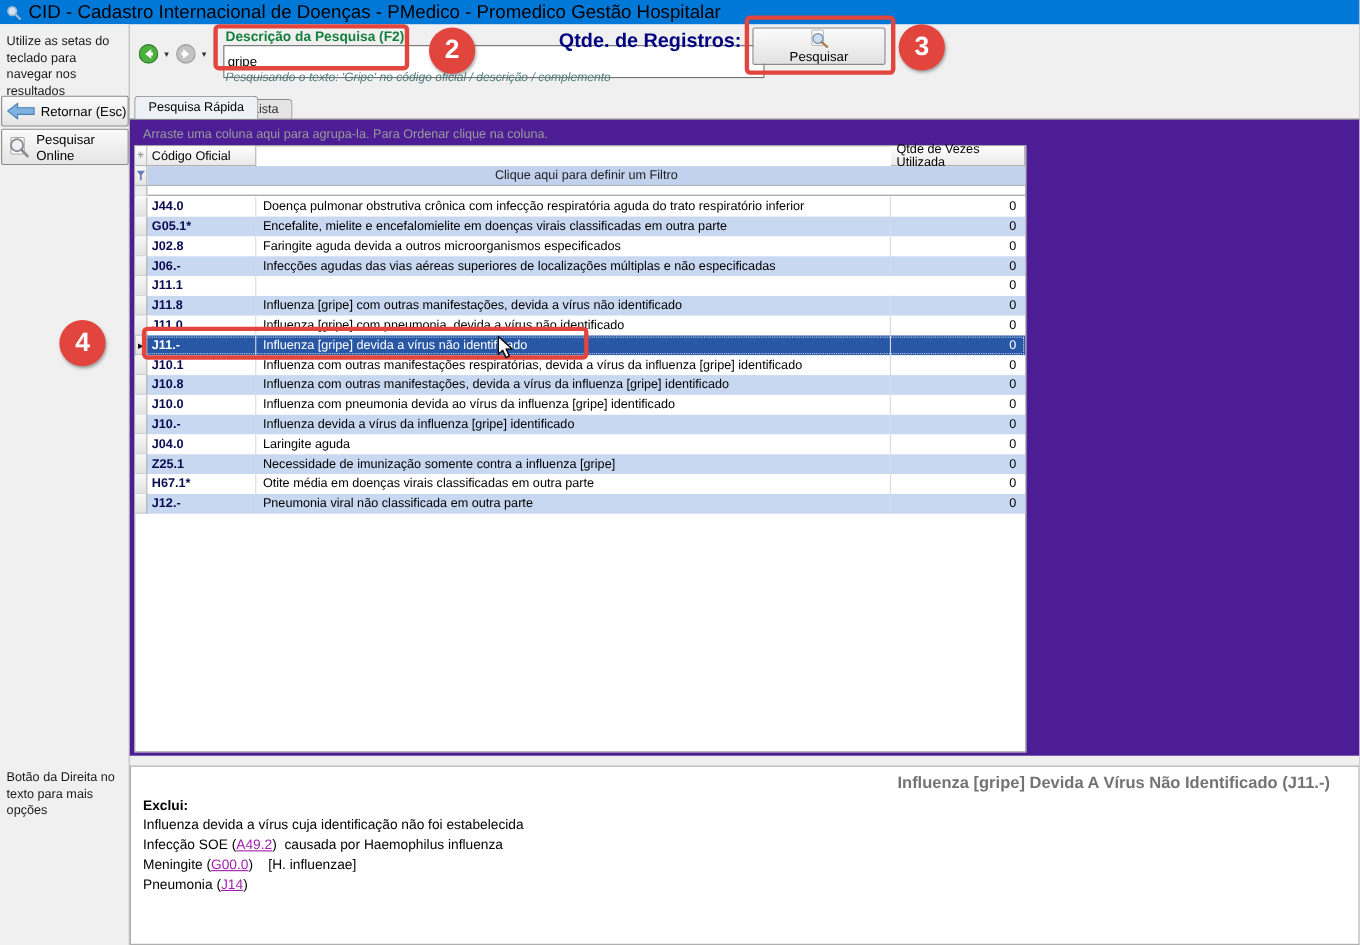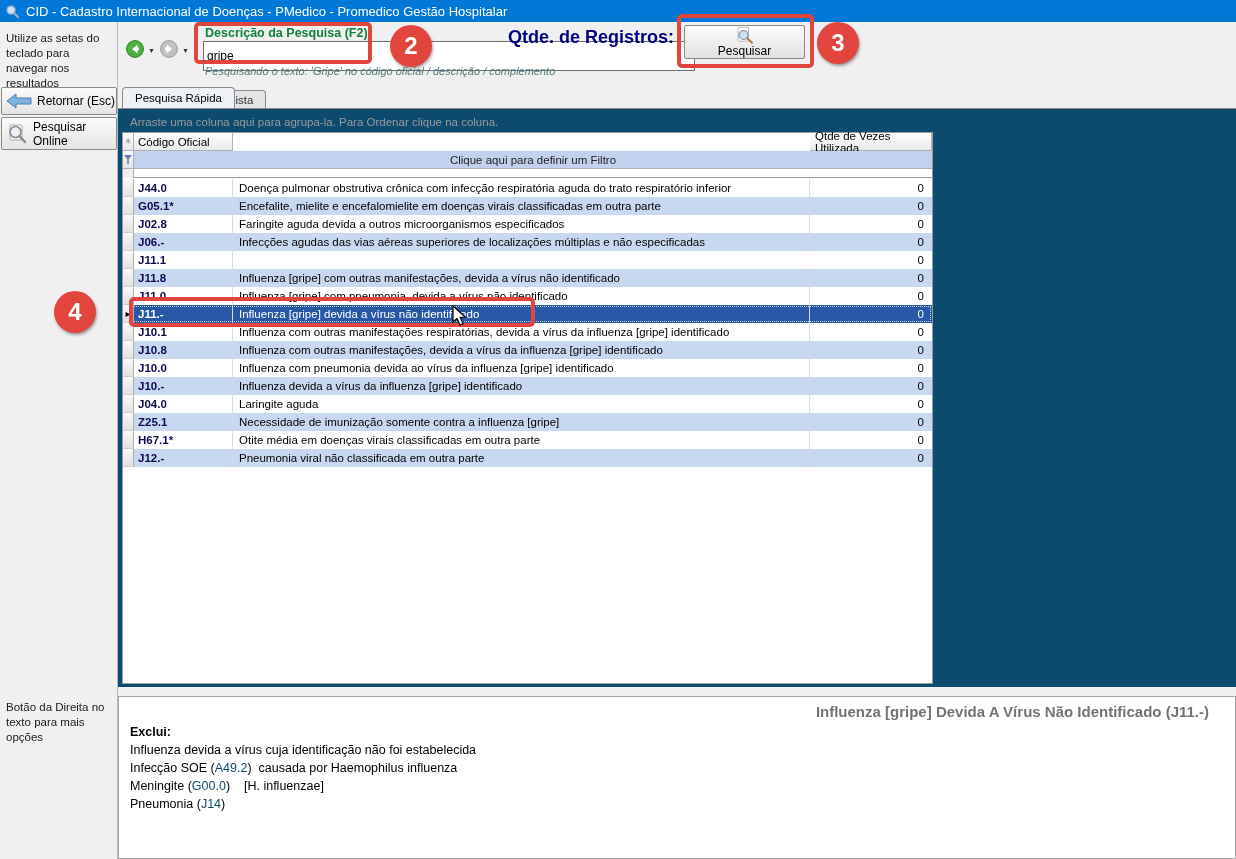--- a/index.html
+++ b/index.html
@@ -4,21 +4,21 @@
 <style>
   * { margin:0; padding:0; box-sizing:border-box; }
   html,body { background:#d8d8d8; }
   #root {
     position:relative; width:1236px; height:859px; overflow:hidden;
     background:#f0f0f0; font-family:"Liberation Sans", sans-serif; font-size:11px; color:#000;
   }
   
   .titlebar { position:absolute; left:0; top:0; width:1236px; height:22px; background:#0078d7; display:flex; align-items:center; }
   .titlebar .app-ico { margin:0 6px 0 5px; width:15px; height:15px; }
-  .titlebar .ttl { color:#ffffff; font-size:13px; }
+  .titlebar .ttl { color:#000000; font-size:17px; }
   
   .sidebar { position:absolute; left:0; top:22px; width:118px; height:837px; background:#f0f0f0; border-right:1px solid #b8b8b8; }
   .side-hint { position:absolute; left:6px; top:9px; width:108px; font-size:11.5px; line-height:15px; color:#1a1a1a; }
   .side-btn { position:absolute; left:1px; width:116px; background:linear-gradient(#fbfbfb,#e4e4e4); border:1px solid #8a8a8a; border-radius:2px; display:flex; align-items:center; font-size:12px; cursor:default; }
   #btn-retornar { top:65px; height:28px; }
   #btn-online { top:95px; height:33px; }
   .side-btn svg { margin:0 5px 0 4px; flex:0 0 auto; }
   .side-hint-bottom { position:absolute; left:6px; top:678px; width:104px; font-size:11.5px; line-height:15px; color:#1a1a1a; }
   
   .toolbar { position:absolute; left:118px; top:22px; width:1118px; height:64px; }
@@ -29,21 +29,21 @@
   .records { position:absolute; left:390px; top:5px; font-size:18px; font-weight:bold; color:#000080; }
   .records b { margin-left:10px; }
   .searching-hint { position:absolute; left:87px; top:43px; font-size:11px; font-style:italic; color:#527d7d; }
   .pesquisar-btn { position:absolute; left:566px; top:3px; width:121px; height:34px; background:linear-gradient(#fbfbfb,#e2e2e2); border:1px solid #8a8a8a; border-radius:2px; display:flex; align-items:center; font-size:12px; cursor:default;flex-direction:column; }
   .pesquisar-btn svg { margin:0 8px 0 8px; }
   
   .tabstrip { position:absolute; left:118px; top:87px; width:1118px; height:21px; }
   .tab { position:absolute; bottom:0; border:1px solid #8a8a8a; border-bottom:none; border-radius:4px 4px 0 0; padding:0 12px; display:flex; align-items:center; font-size:11.5px; cursor:default; }
   .tab.active { left:4px; height:21px; background:#eef1f6; z-index:2; }
   .tab.inactive { left:98px; height:18px; background:#e4e4e4; color:#333; }
-  .tabpage { position:absolute; left:118px; top:108px; width:1118px; height:579px; background:#0c4a6e; border-top:1px solid #8a8a8a; }
+  .tabpage { position:absolute; left:118px; top:108px; width:1118px; height:579px; background:#4c1d95; border-top:1px solid #8a8a8a; }
   .group-hint { position:absolute; left:12px; top:7px; color:#9a9a9a; font-size:11.5px; }
   
   .grid { position:absolute; left:4px; top:23px; width:811px; height:552px; background:#fff; border:1px solid #9a9a9a; }
   .grid-header { position:absolute; left:0; top:0; width:809px; height:18px; }
   .hcell { position:absolute; top:0; height:18px; background:linear-gradient(#ffffff,#e9e9e9); border-right:1px solid #b0b0b0; border-bottom:1px solid #b0b0b0; font-size:11.5px; display:flex; align-items:center; }
   .h-ind   { left:0;   width:11px; justify-content:center; color:#777; font-size:8px; }
   .h-code  { left:11px;  width:99px;  padding-left:4px; }
   .h-desc  { left:110px; width:577px; padding-left:6px;margin-top:47px; }
   .h-count { left:687px; width:122px; padding-left:5px; }
   .sort-arrow { position:absolute; right:14px; top:6px; width:0; height:0; border-left:5px solid transparent; border-right:5px solid transparent; border-bottom:6px solid #6b7486; }
@@ -61,21 +61,21 @@
   .cell.ind { left:0; width:11px; background:linear-gradient(#f8f8f8,#e2e2e2); border-right:1px solid #b0b0b0; border-bottom:1px solid #cfcfcf; justify-content:center; color:#000; font-size:10px; }
   .cell.code { left:11px; width:99px; padding-left:4px; font-weight:bold; color:#0a0a50; border-right:1px solid #d5dae4; }
   .cell.desc { left:110px; width:577px; padding-left:6px; color:#000; border-right:1px solid #d5dae4; }
   .cell.count { left:687px; width:122px; padding-right:8px; justify-content:flex-end; color:#000; }
   
   .detail { position:absolute; left:118px; top:696px; width:1118px; height:163px; background:#fff; border:1px solid #a6a6a6; }
   .detail-title { position:absolute; right:26px; top:6px; font-size:15px; font-weight:bold; color:#737373;margin-left:12px; }
   .detail-body { position:absolute; left:11px; top:26px; width:700px; font-size:12.5px; line-height:18px; }
   .detail-line { white-space:pre-wrap; }
   .detail-line.bold { font-weight:bold; }
-  .cid-link { color:#0c4a6e; cursor:pointer; }
+  .cid-link { color:#a21caf; text-decoration:underline; cursor:pointer; }
   
   .anno-rect { position:absolute; border:4px solid #e2453d; border-radius:5px; z-index:50; pointer-events:none; }
   #rect2 { left:194px; top:22px; width:178px; height:42px; }
   #rect3 { left:677px; top:14px; width:137px; height:54px; }
   #rect4 { left:129px; top:297px; width:406px; height:30px; }
   .anno-badge { position:absolute; width:42px; height:42px; border-radius:50%; background:#e2453d; color:#fff; font-size:24px; font-weight:bold; display:flex; align-items:center; justify-content:center; z-index:51; box-shadow:1px 2px 3px rgba(0,0,0,.35); }
   #badge2 { left:390px; top:25px; }
   #badge3 { left:817px; top:22px; }
   #badge4 { left:54px; top:291px; }
   .cursor { position:absolute; left:452px; top:305px; z-index:60; pointer-events:none; }

